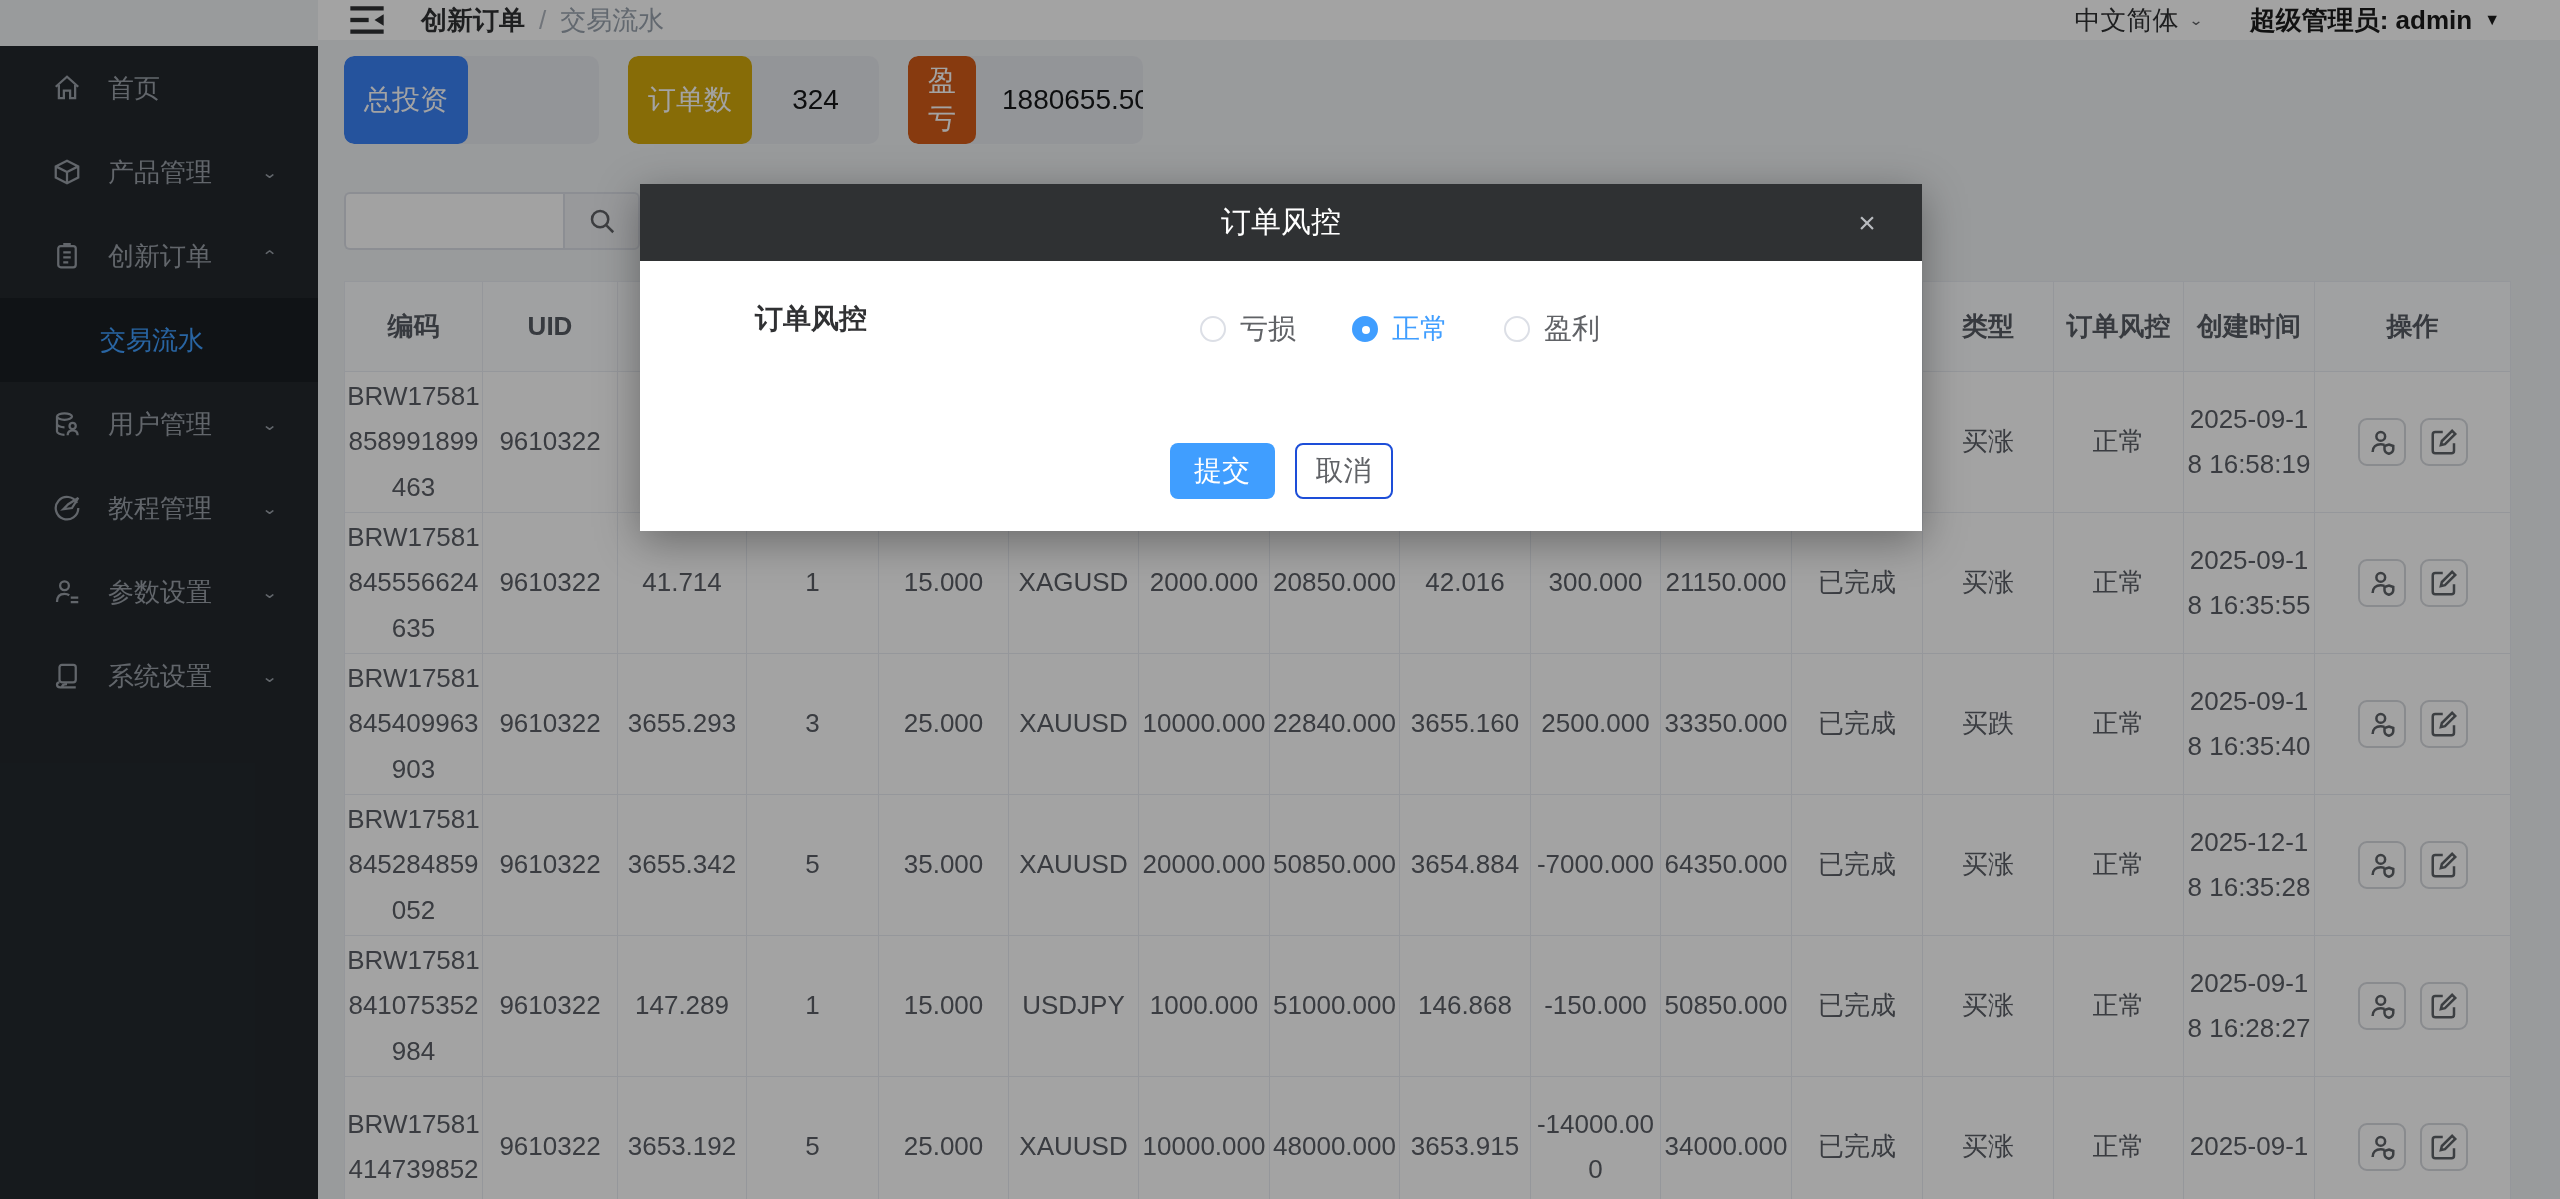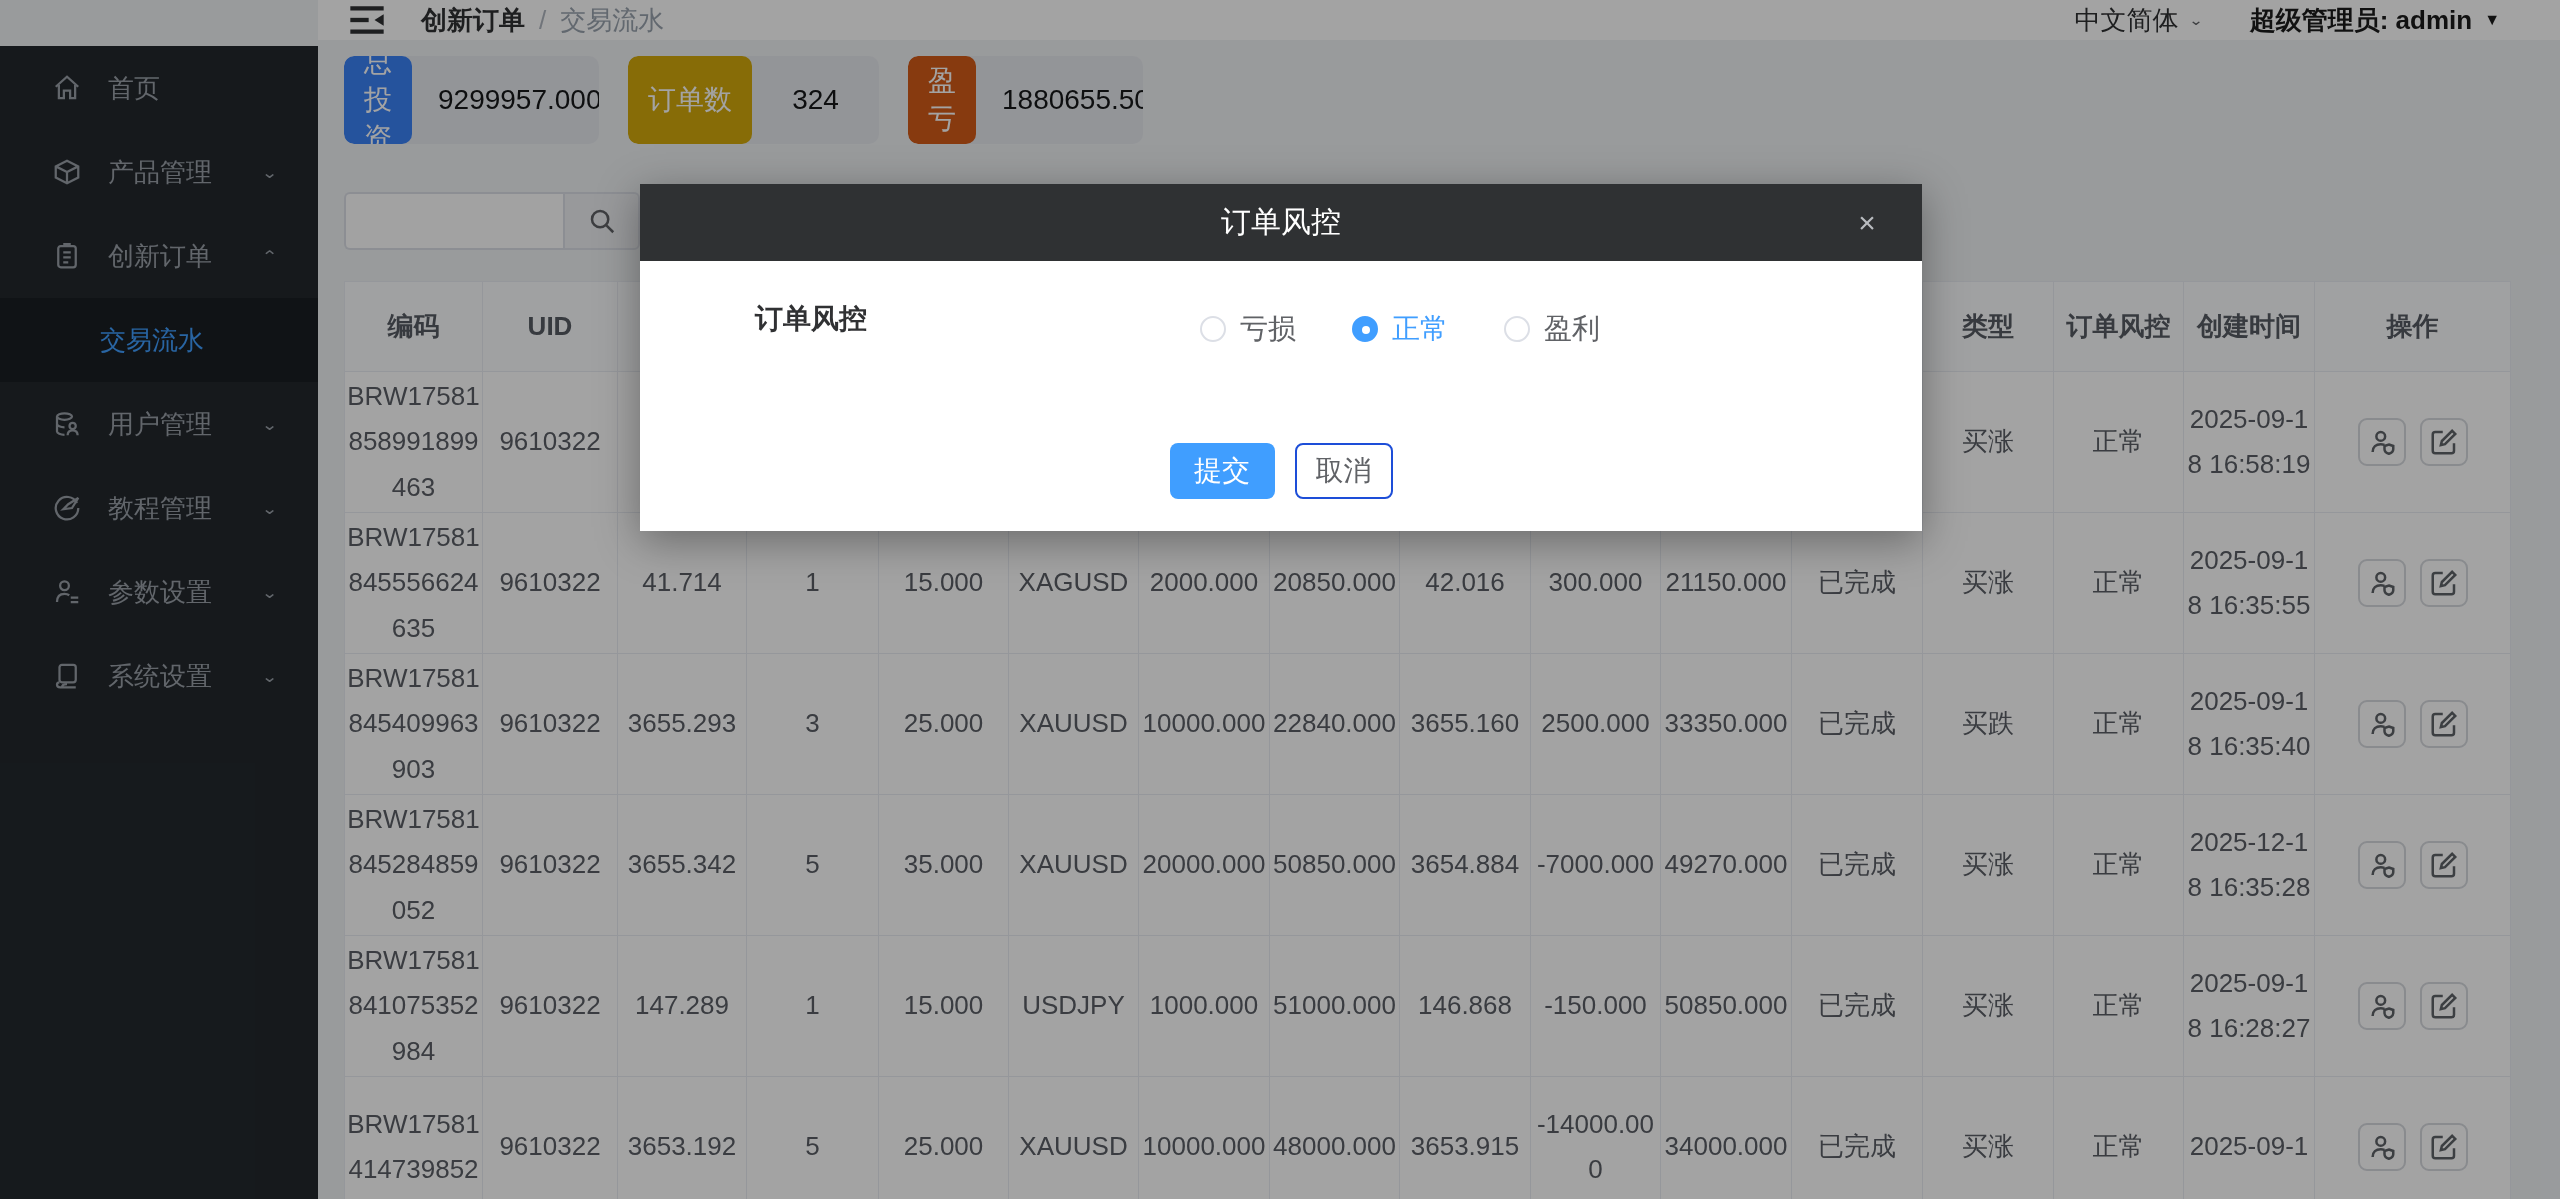--- a/index.html
+++ b/index.html
@@ -198,21 +198,20 @@
           <span class="caret">▼</span>
         </div>
       </div>
     </header>
 
     <div class="content">
 
       <div class="stats">
         <div class="stat-card card-invest">
           <div class="stat-badge" style="background:#3b82f6">总投资</div>
-          <div class="stat-value">9299957.000</div>
         </div>
         <div class="stat-card card-orders">
           <div class="stat-badge" style="background:#d3a90c">订单数</div>
           <div class="stat-value">324</div>
         </div>
         <div class="stat-card card-pl">
           <div class="stat-badge" style="background:#d35b18">盈亏</div>
           <div class="stat-value">1880655.500</div>
         </div>
       </div>
@@ -359,21 +358,21 @@
                 <td>BRW17581845284859052</td>
                 <td>9610322</td>
                 <td>3655.342</td>
                 <td>5</td>
                 <td>35.000</td>
                 <td>XAUUSD</td>
                 <td>20000.000</td>
                 <td>50850.000</td>
                 <td>3654.884</td>
                 <td class="pl-red">-7000.000</td>
-                <td>49270.000</td>
+                <td>64350.000</td>
                 <td>已完成</td>
                 <td>买涨</td>
                 <td>正常</td>
                 <td>2025-12-18 16:35:28</td>
                 <td><span class="act-btn">
   <svg viewBox="0 0 24 24">
                       <circle cx="11" cy="7.5" r="3.5"></circle>
                       <path d="M4.5 20 C4.5 15.8 7.2 13.8 11 13.8 C12.1 13.8 13.1 14 14 14.3"></path>
                       <path d="M17.5 14 L21 15.2 V17.8 C21 19.6 19.6 20.7 17.5 21.4 C15.4 20.7 14 19.6 14 17.8 V15.2 Z"></path>
                     </svg>

